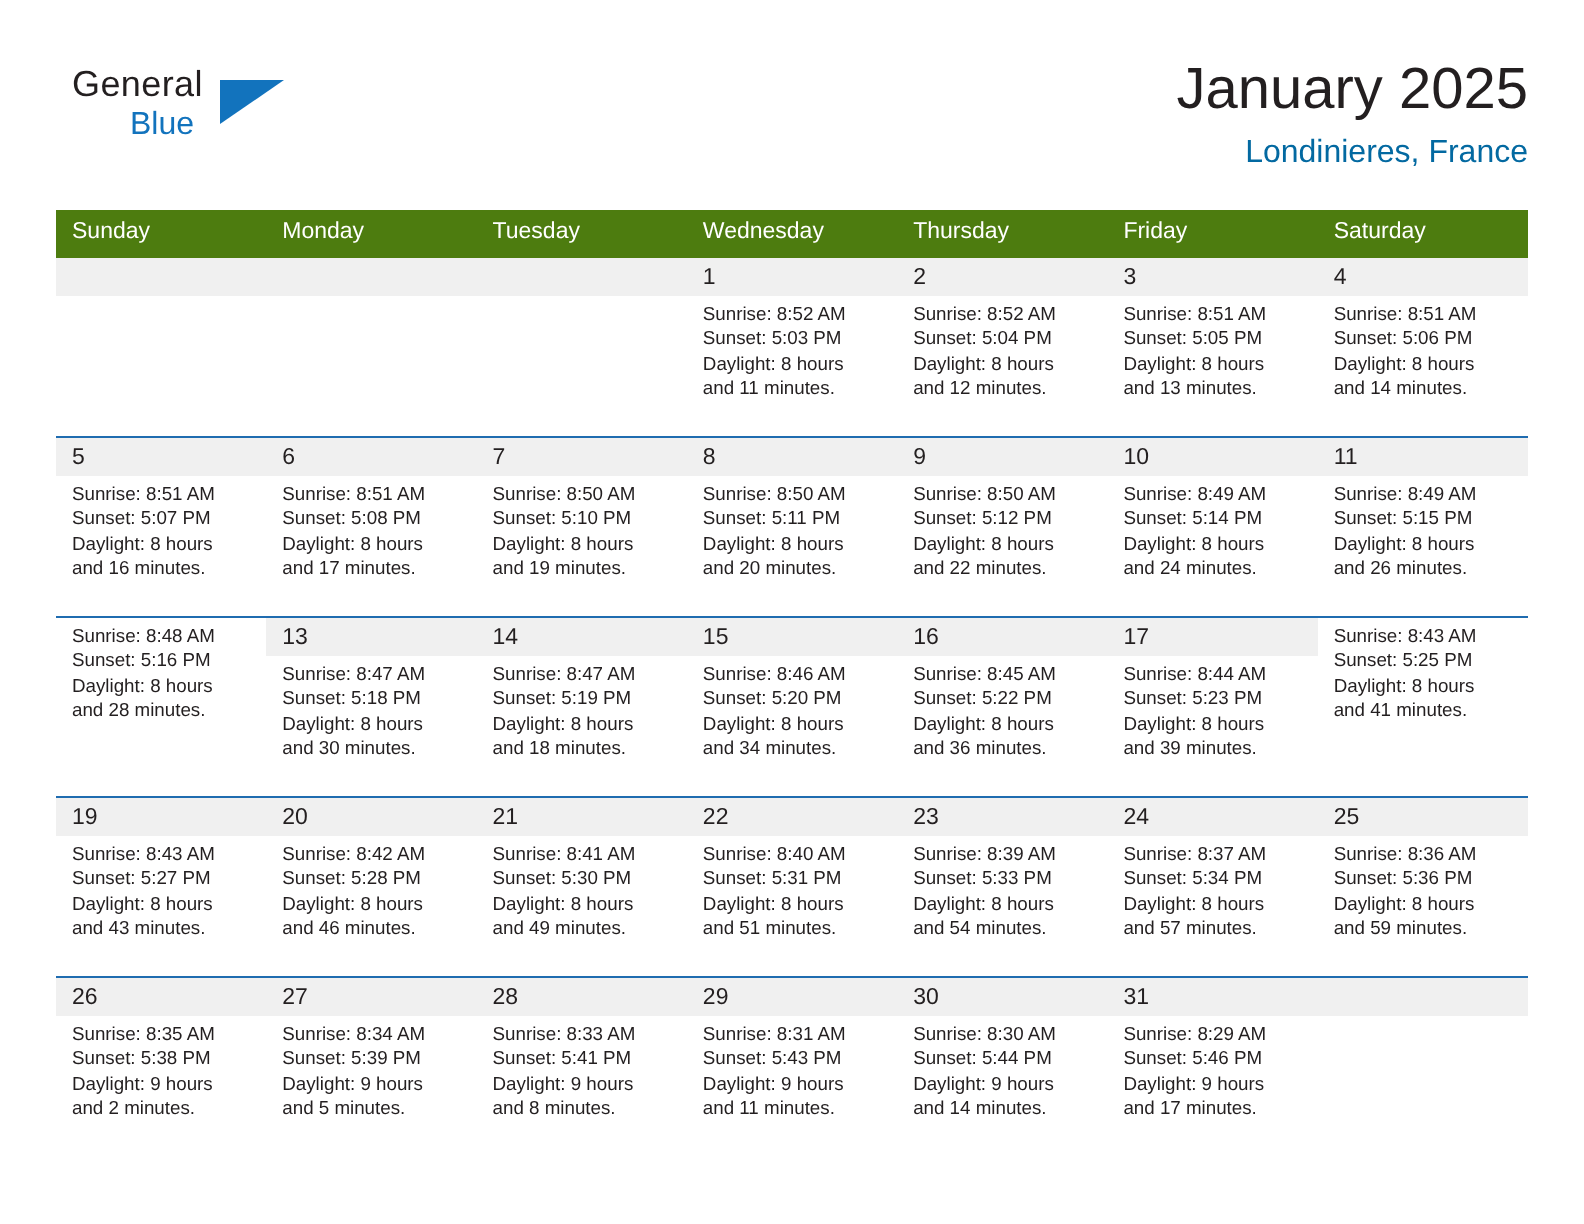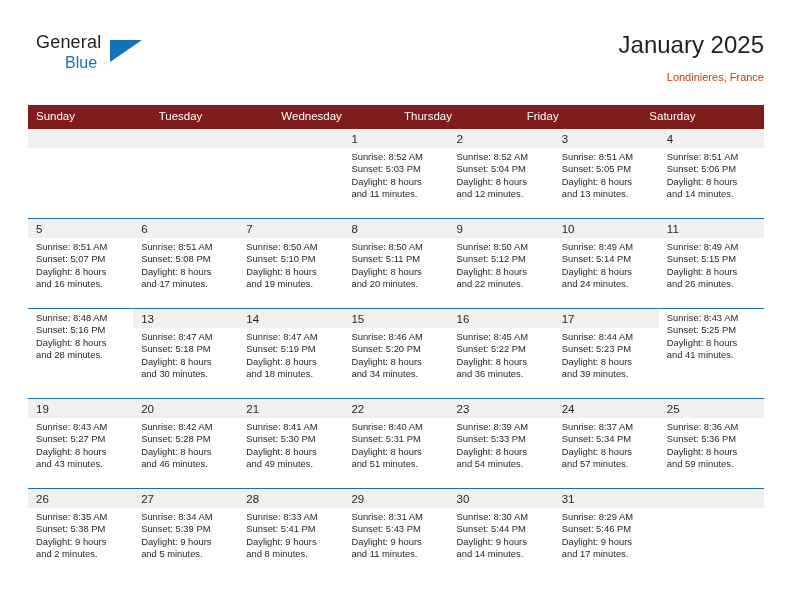--- a/index.html
+++ b/index.html
@@ -62,45 +62,45 @@
     border-left: 32px solid #1273bd;
     border-bottom: 22px solid transparent;
   }
   .title-block {
     position: absolute;
     right: 0;
     top: 0;
     text-align: right;
   }
   .cal-title {
-    font-size: 24px;
+    font-size: 29px;
     color: #231f20;
     line-height: 34px;
     white-space: nowrap;
     text-align: right;
   }
   .cal-subtitle {
-    font-size: 11px;
-    color: #c2410c;
+    font-size: 16px;
+    color: #0369a1;
     line-height: 20px;
     margin-top: 5px;
     white-space: nowrap;
   }
 
   
   .calendar {
     position: absolute;
     left: 28px;
     top: 105px;
     width: 736px;
   }
   .weekdays {
     display: flex;
     width: 100%;
-    background: #7f1d1d;
+    background: #4d7c0f;
   }
   .weekday {
     flex: 1 1 0;
     box-sizing: border-box;
     padding: 4px 0 5px 8px;
     font-size: 11.5px;
     color: #ffffff;
     line-height: 15px;
   }
   .week {
@@ -154,20 +154,21 @@
     </div>
     <div class="title-block">
       <div class="cal-title">January 2025</div>
       <div class="cal-subtitle">Londinieres, France</div>
     </div>
   </div>
 
   <div class="calendar">
     <div class="weekdays">
       <div class="weekday">Sunday</div>
+      <div class="weekday">Monday</div>
       <div class="weekday">Tuesday</div>
       <div class="weekday">Wednesday</div>
       <div class="weekday">Thursday</div>
       <div class="weekday">Friday</div>
       <div class="weekday">Saturday</div>
     </div>
 
     <div class="week first">
       <div class="cell empty">
         <div class="daynum-band"><span class="daynum"></span></div>

